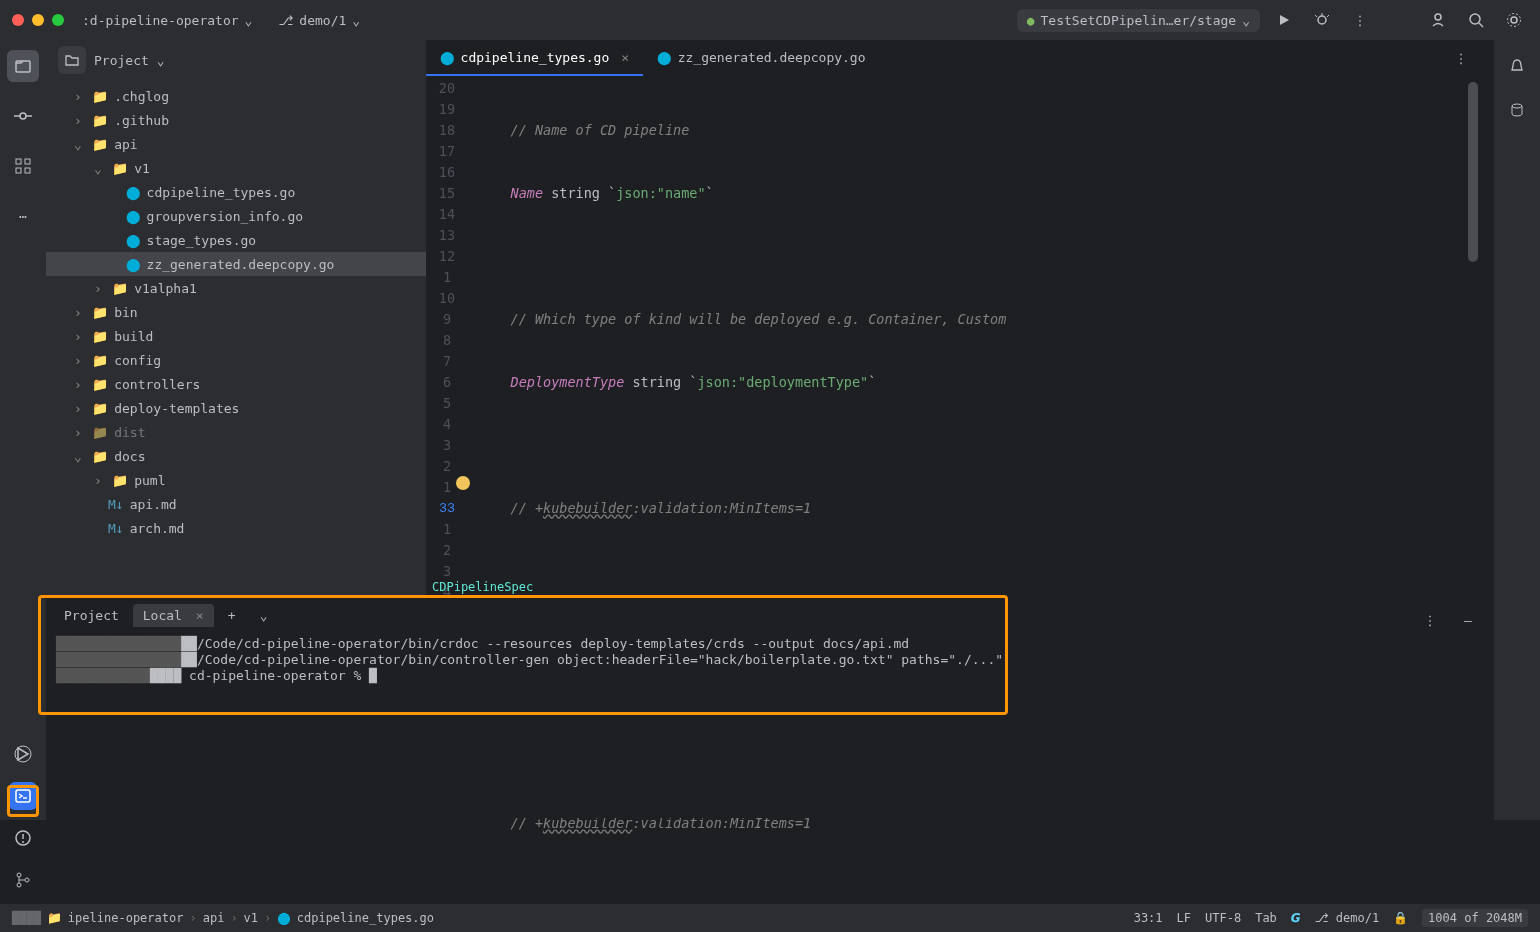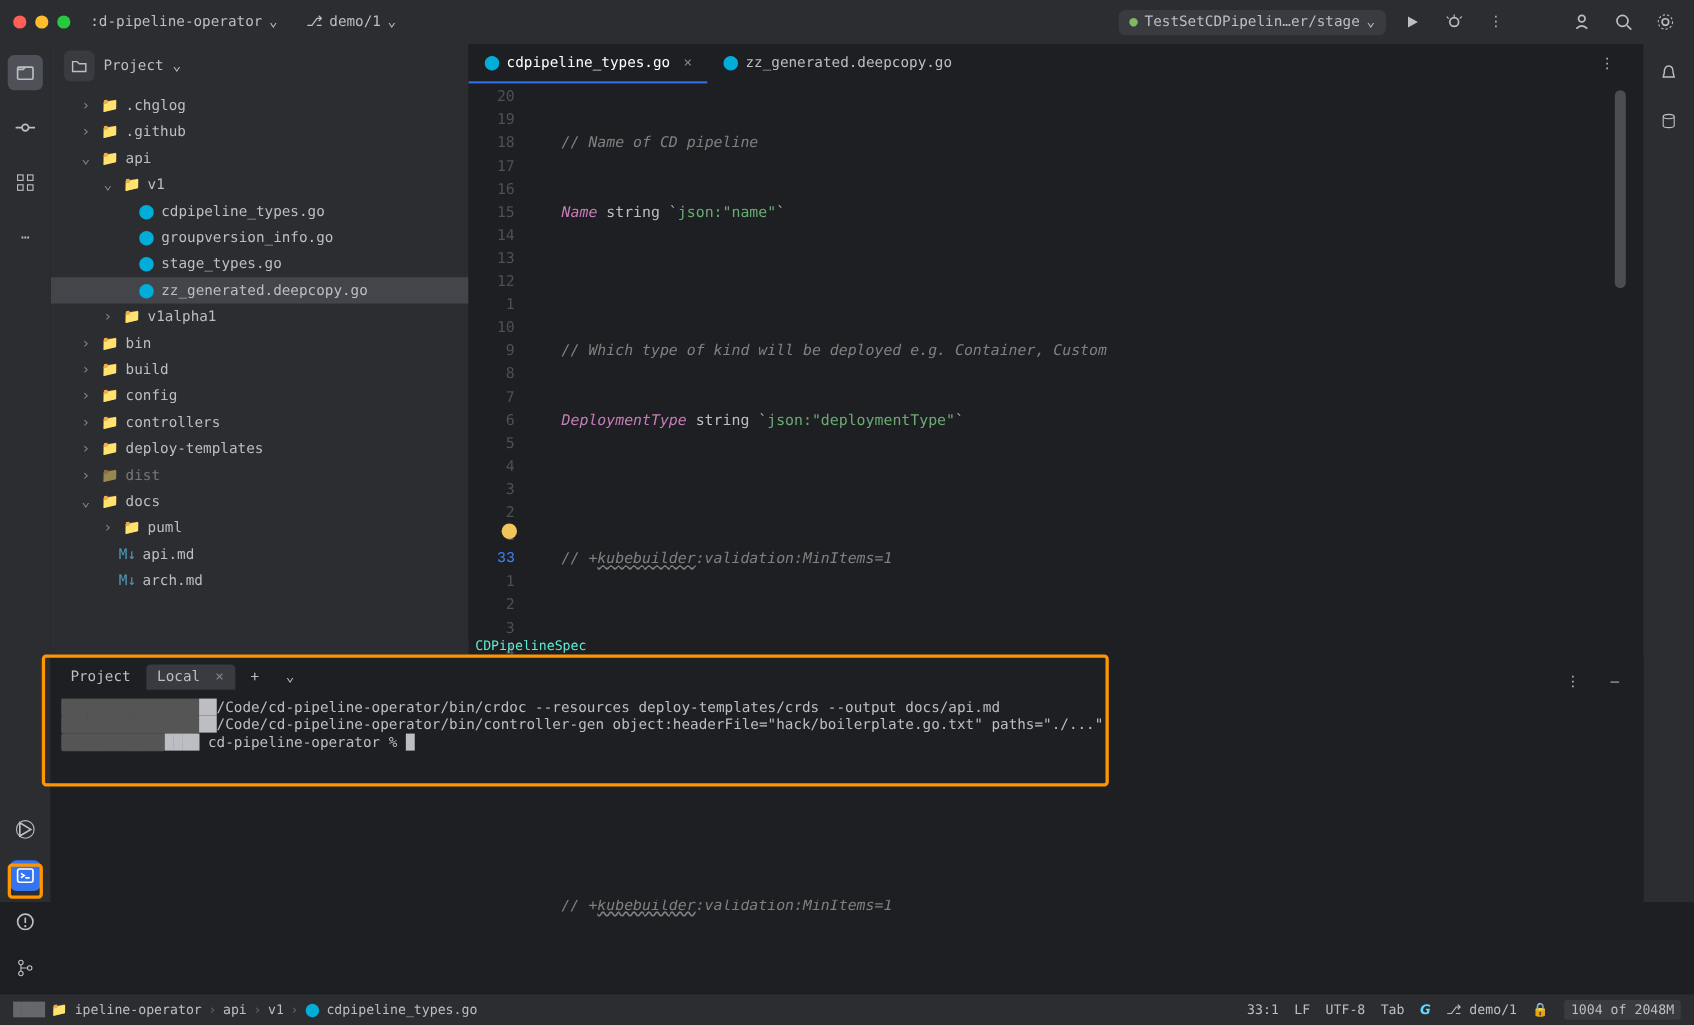--- a/index.html
+++ b/index.html
@@ -85,21 +85,21 @@
 .editor {
   position:absolute;
   left: 426px;
   top: 76px;
   right: 60px;
   height: 508px;
   background: #1e1f22;
   display:flex;
   font-size:13.5px;
 }
-.gutter { width: 52px; text-align:right; color:#4b5059; padding-right:10px; line-height:21px; padding-top:2px; position:relative;}
+.gutter { width: 52px; text-align:center; color:#4b5059; padding-right:10px; line-height:21px; padding-top:2px; position:relative;}
 .gutter .ln { display:block; height:21px; }
 .gutter .bulb { position:absolute; left: 30px; width:14px; height:14px; background:#f2c55c; border-radius:50%;}
 .code { flex:1; line-height:21px; padding-top:2px; white-space:pre; position:relative;}
 .code .line { height:21px; }
 .c-comment { color:#808080; font-style:italic;}
 .c-ident { color:#c77dbb; font-style:italic;}
 .c-str { color:#6aab73;}
 .c-underline { text-decoration: underline wavy #808080;}
 .breadcrumb-editor { position:absolute; left:426px; top:576px; height:22px; color:#5eead4; padding-left:6px; font-size:12px; display:flex; align-items:center;}
 

